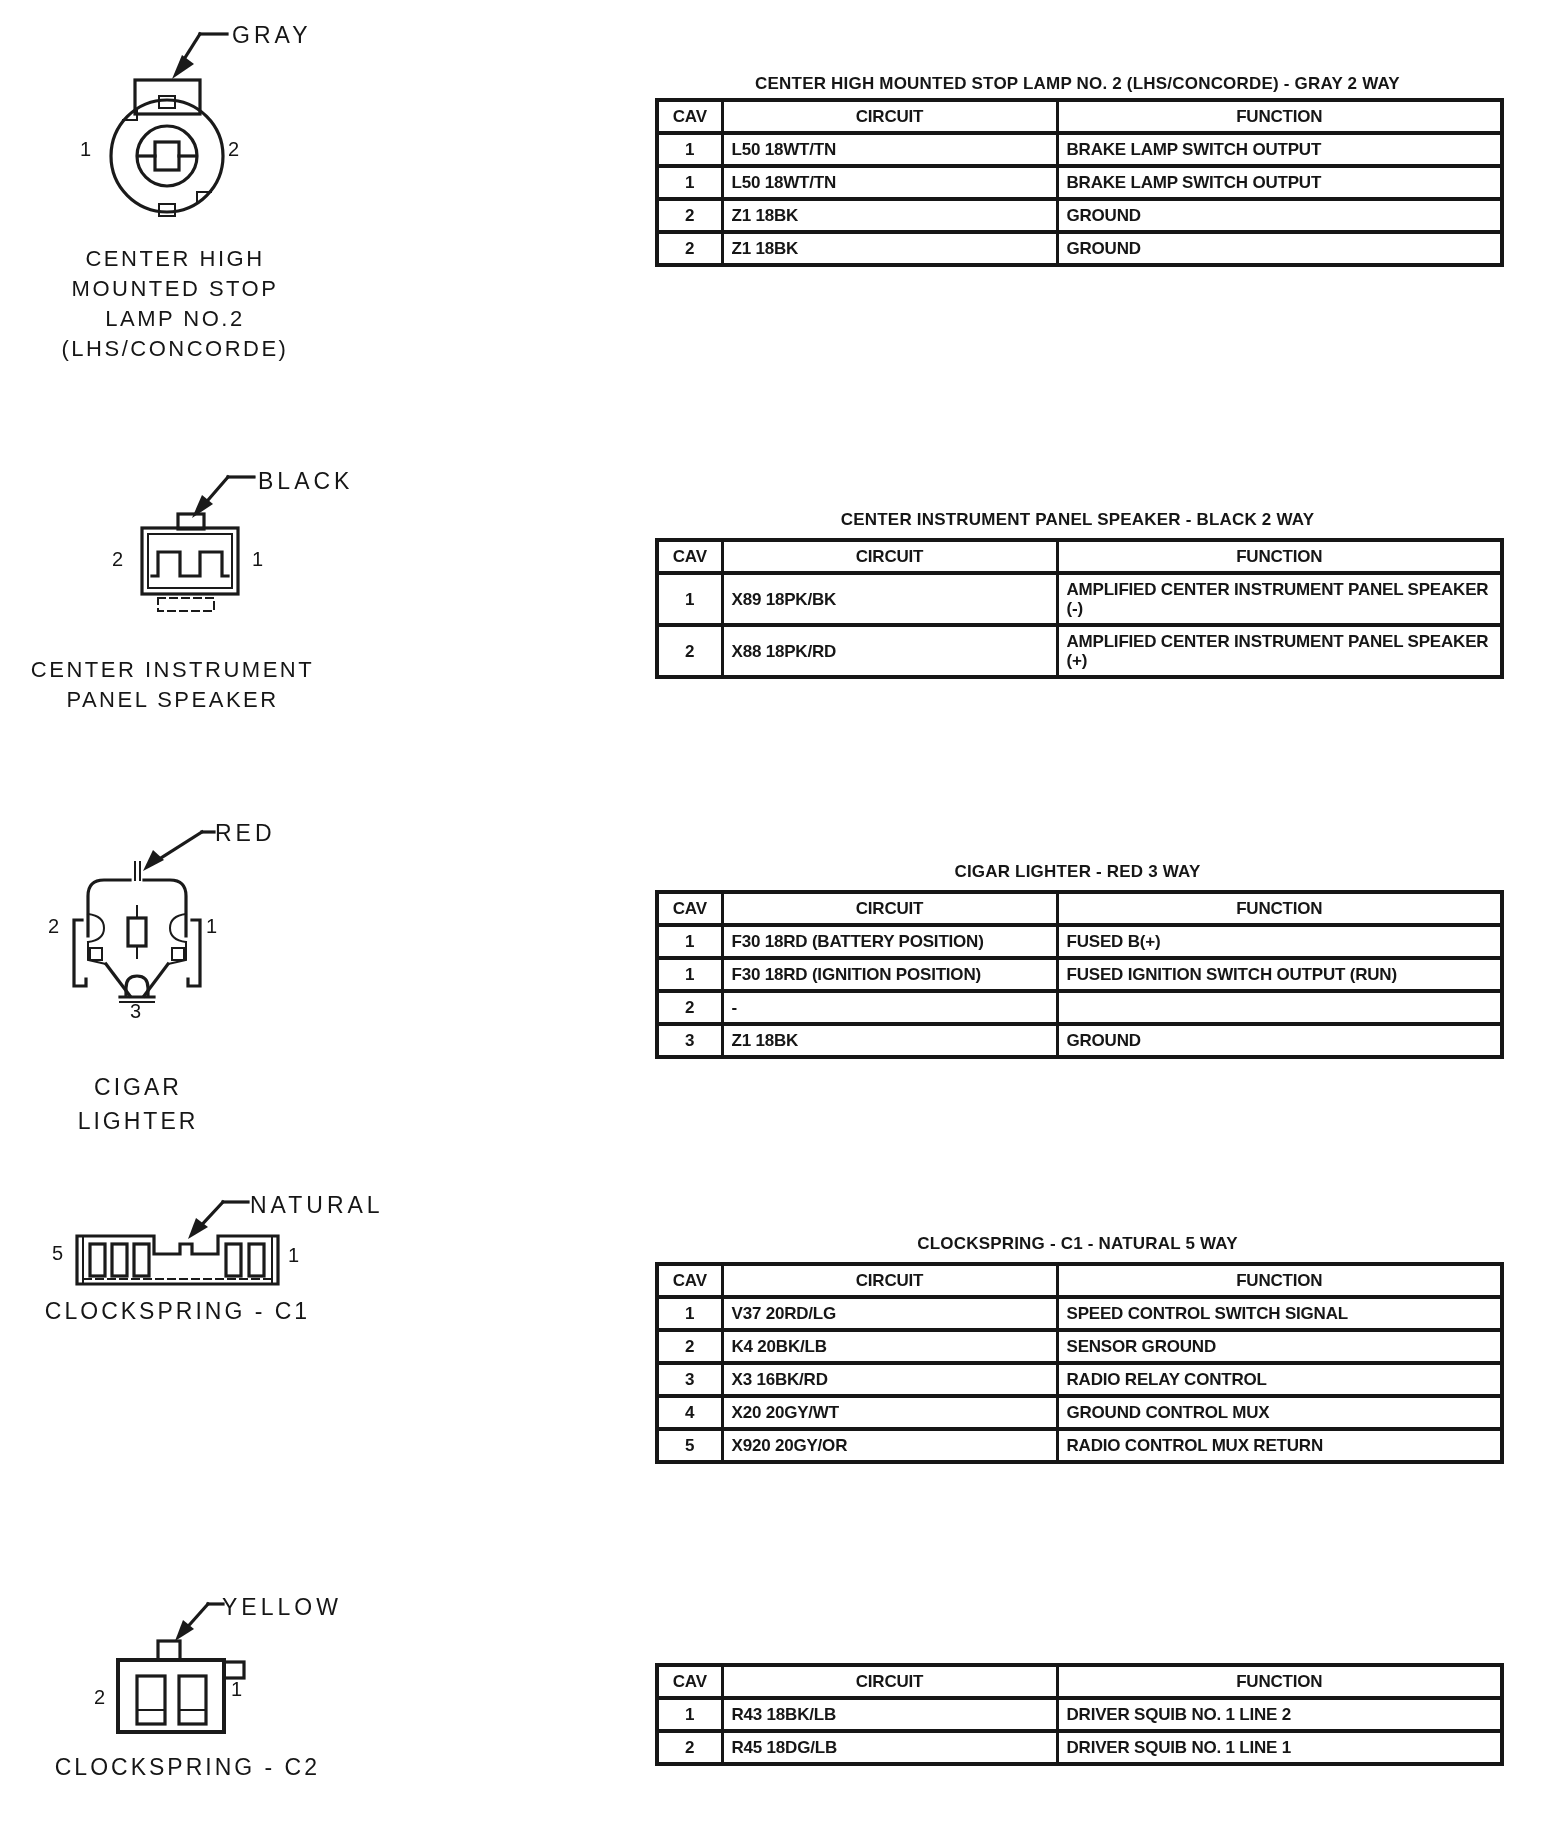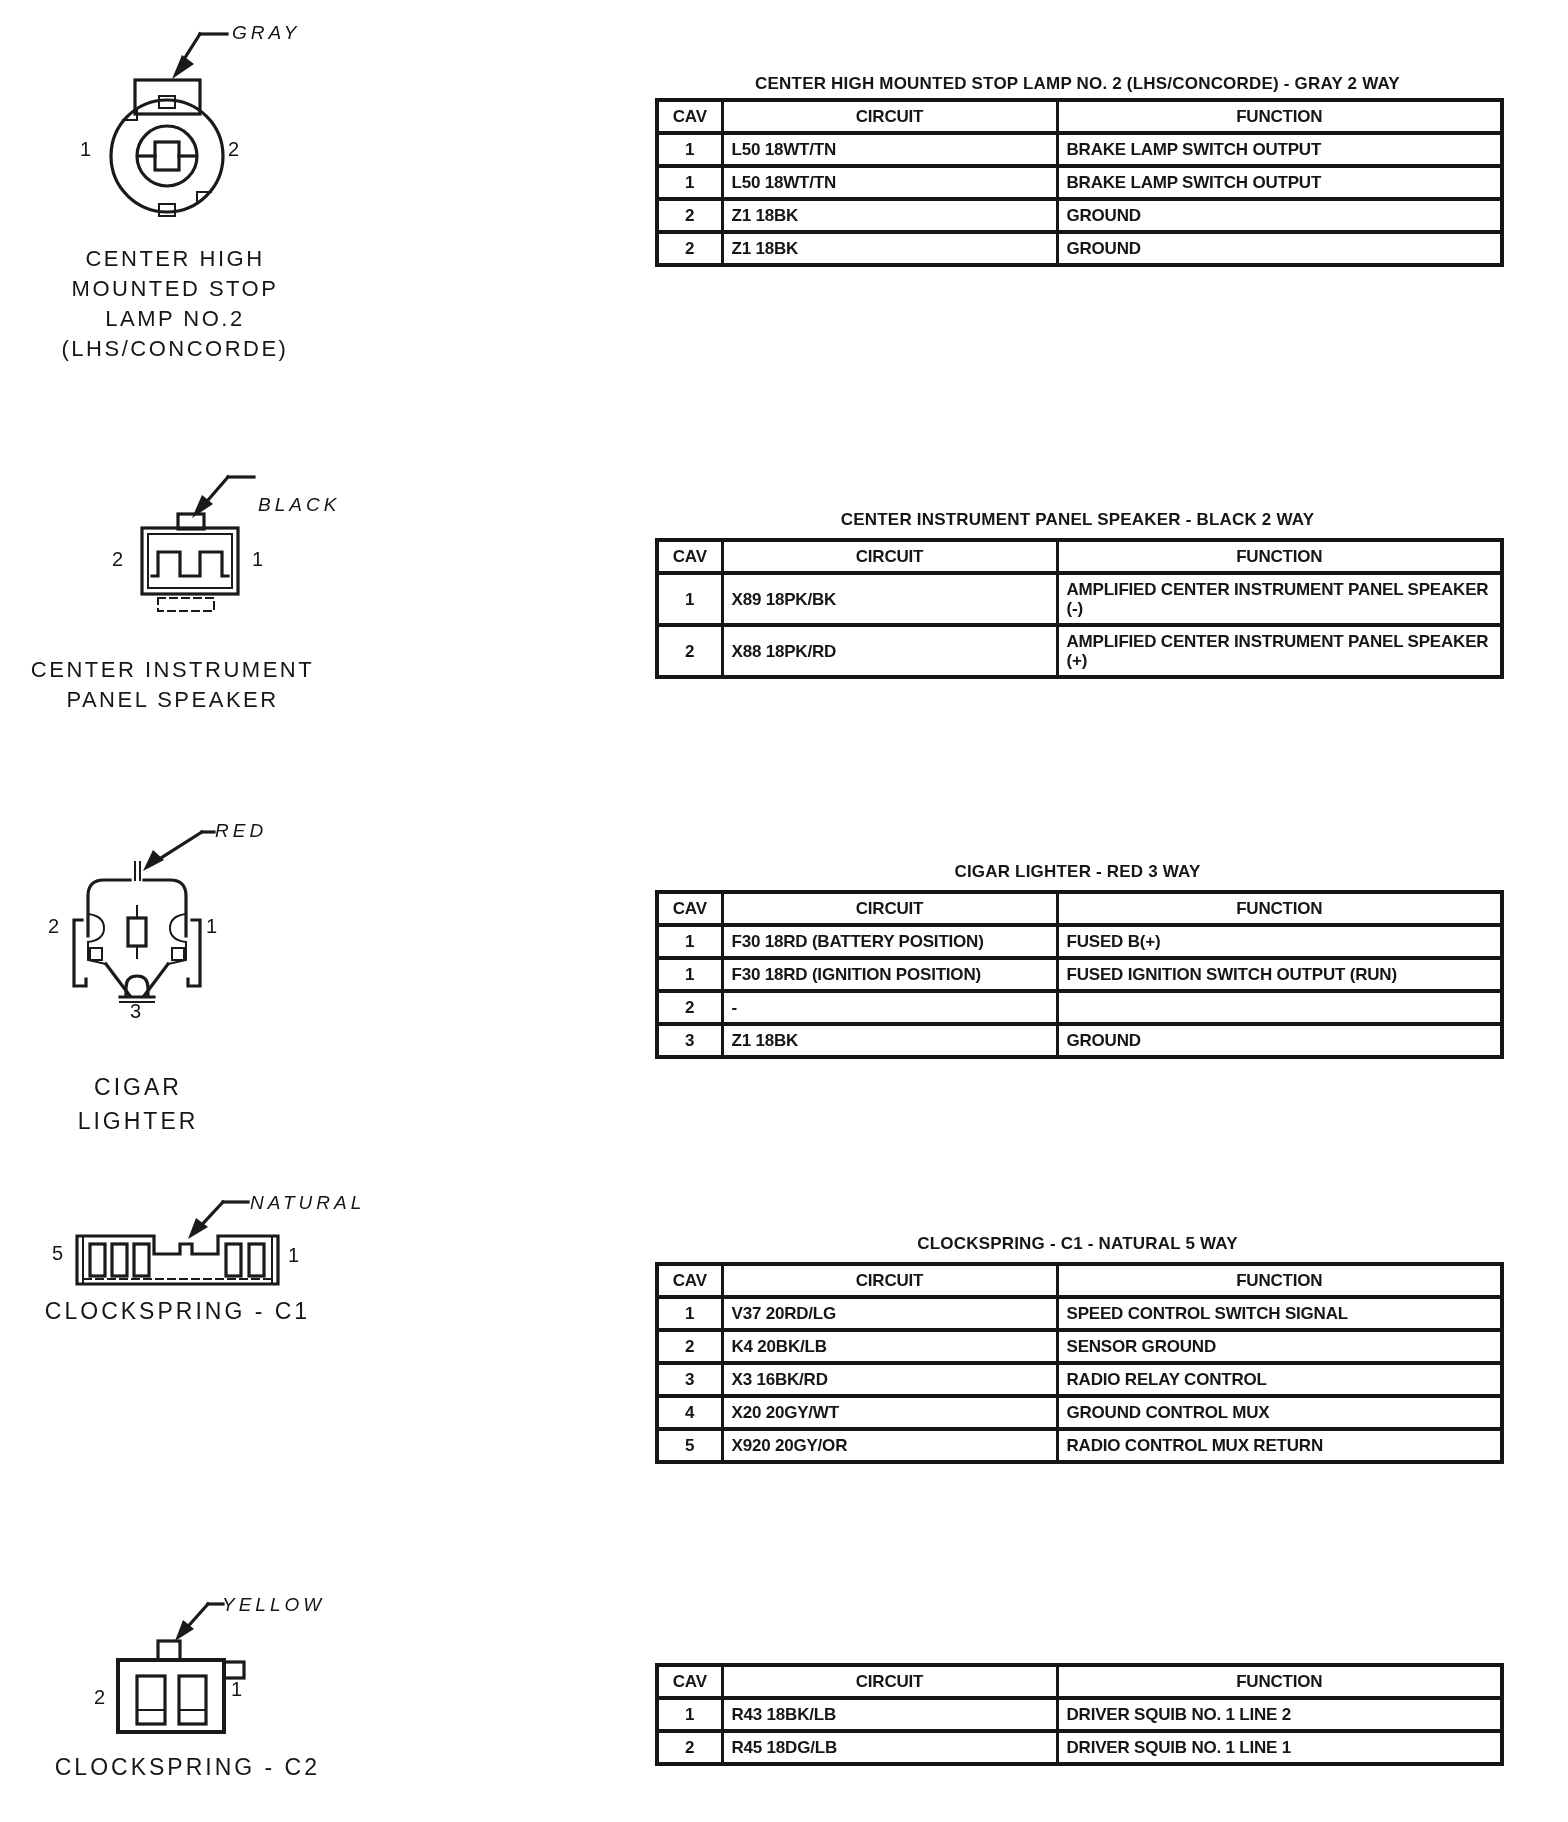--- a/index.html
+++ b/index.html
@@ -1,20 +1,20 @@
 <!DOCTYPE html>
 <html><head>
 <meta charset="utf-8">
 <style>
   html,body{margin:0;padding:0;background:#e8e8e8;}
   #page{position:relative;width:1568px;height:1822px;background:#ffffff;
         font-family:"Liberation Sans",sans-serif;color:#161616;overflow:hidden;}
   .abs{position:absolute;}
   
-  .color-label{font-size:19px;letter-spacing:4px;white-space:nowrap;font-style:italic;}
+  .color-label{font-size:23px;letter-spacing:4px;white-space:nowrap;}
   .pin-num{font-size:20px;}
   .conn-caption{text-align:center;font-size:22px;letter-spacing:2.5px;line-height:30px;}
   .conn-caption span{display:block;}
   .conn-caption.big{font-size:23px;letter-spacing:3px;line-height:34px;}
   svg{display:block;}
   svg .ln{stroke:#1a1a1a;stroke-width:3.2;fill:none;stroke-linecap:square;}
   svg .thin{stroke-width:2;}
   svg .thick{stroke-width:4;}
   svg .fillink{fill:#1a1a1a;stroke:none;}
   svg .dash{stroke-dasharray:7,5;}
@@ -57,21 +57,21 @@
   </svg>
   <span class="abs pin-num" style="left:80px;top:138px;">1</span>
   <span class="abs pin-num" style="left:228px;top:138px;">2</span>
   <div class="abs conn-caption" style="left:30px;top:244px;width:290px;">
     <span>CENTER HIGH</span>
     <span>MOUNTED STOP</span>
     <span>LAMP NO.2</span>
     <span>(LHS/CONCORDE)</span>
   </div>
 
-  <span class="abs color-label" style="left:258px;top:468px;margin-top:26px;">BLACK</span>
+  <span class="abs color-label" style="left:258px;top:468px;">BLACK</span>
   <svg class="abs" style="left:128px;top:458px;" width="160" height="160" viewBox="0 0 160 160">
     <g>
       <line class="ln" x1="100" y1="19" x2="126" y2="19"></line>
       <line class="ln" x1="100" y1="19" x2="74" y2="49"></line>
       <polygon class="fillink" points="64,60 74,37 85,46"></polygon>
     </g>
     <g>
       <rect class="ln" x="50" y="56" width="26" height="15"></rect>
       <rect class="ln" x="14" y="70" width="96" height="66"></rect>
       <rect class="ln thin" x="20" y="76" width="84" height="54"></rect>

